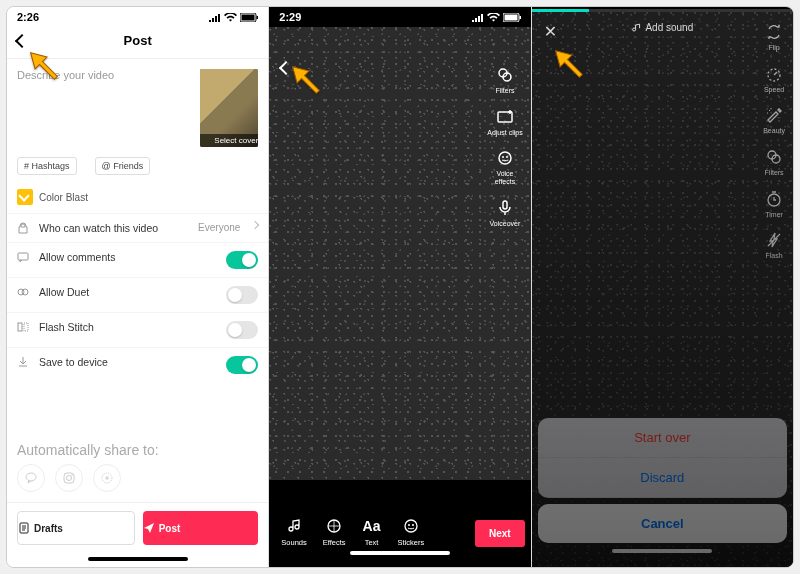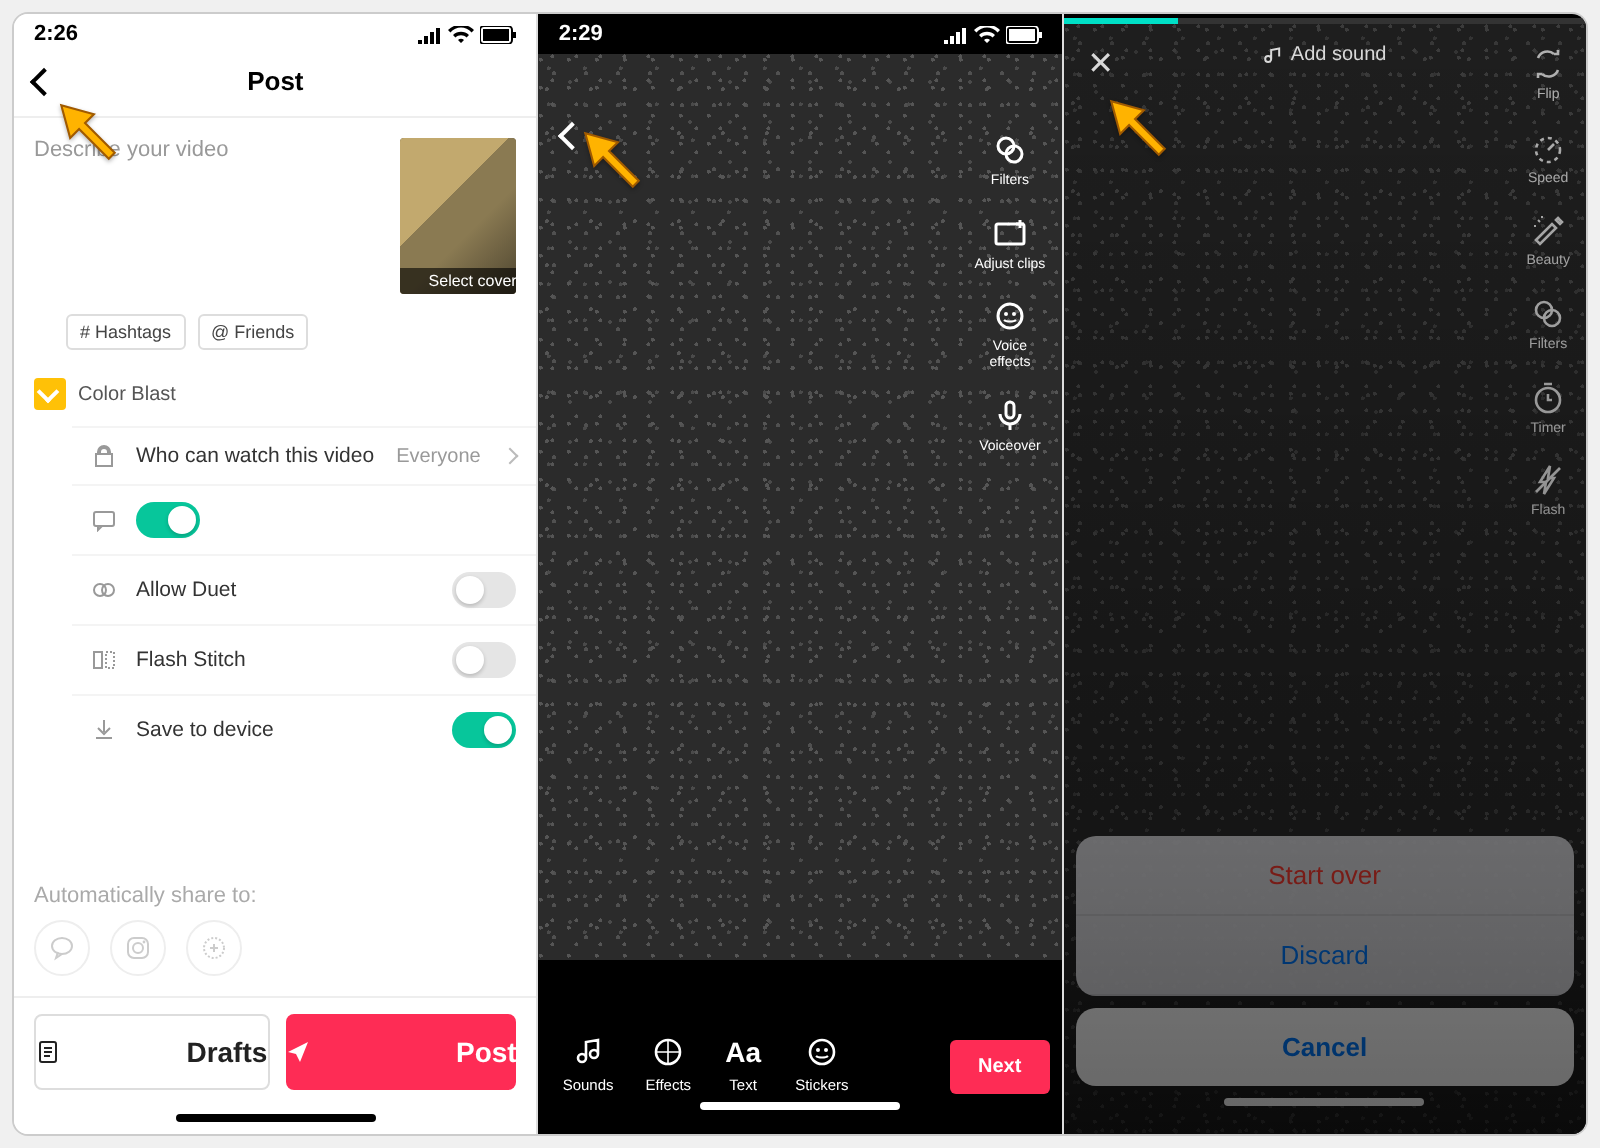--- a/index.html
+++ b/index.html
@@ -14,41 +14,41 @@
   .sig { display:flex; gap:3px; align-items:center; }
   .titlebar { display:flex; align-items:center; justify-content:center; position:relative; padding:6px 0 10px; border-bottom:1px solid #eee; }
   .titlebar .back { position:absolute; left:10px; }
   .chev { width:10px; height:10px; border-left:2px solid #000; border-bottom:2px solid #000; transform:rotate(45deg); }
   .title { font-weight:600; font-size:13px; }
   .desc-row { display:flex; padding:10px; gap:8px; }
   .desc-row .txt { flex:1; color:#999; font-size:11px; }
   .thumb { width:58px; height:78px; background:#6a5c3a; position:relative; border-radius:2px; overflow:hidden; }
   .thumb::before { content:""; position:absolute; inset:0; background:linear-gradient(135deg,#c2a96e 0%, #c2a96e 40%, #8a7a52 40%, #8a7a52 60%, #4e4530 100%); }
   .thumb .sc { position:absolute; bottom:0; left:0; right:0; background:rgba(0,0,0,.6); color:#fff; font-size:8px; text-align:right; padding:2px 0; }
-  .chips { display:flex; gap:6px; padding:0 10px 10px;margin-left:16px; }
+  .chips { display:flex; gap:18px; padding:0 10px 10px; }
   .chip { border:1px solid #ddd; border-radius:3px; padding:3px 6px; font-size:9px; color:#444; }
   .colorblast { margin:4px 10px 8px; display:flex; align-items:center; gap:6px; font-size:10px; color:#555; }
   .cb-ic { width:16px; height:16px; background:#ffc107; border-radius:2px; position:relative; }
   .cb-ic::after { content:""; position:absolute; top:3px; left:3px; width:6px; height:6px; border:2px solid #fff; border-top:none; border-right:none; transform:rotate(-45deg); }
-  .row { display:flex; align-items:center; padding:8px 10px; gap:8px; color:#333; font-size:10.5px; border-top:1px solid #f4f4f4;margin-left:29px; }
+  .row { display:flex; padding:8px 10px; gap:8px; color:#333; font-size:10.5px; border-top:1px solid #f4f4f4; }
   .row .ic { width:14px; text-align:center; color:#888; font-size:12px; }
   .row .lbl { flex:1; }
   .row .val { color:#999; font-size:10px; }
   .chevr { width:6px; height:6px; border-right:1px solid #bbb; border-top:1px solid #bbb; transform:rotate(45deg); margin-left:4px; }
   .toggle { width:32px; height:18px; border-radius:9px; position:relative; }
   .toggle.on { background:#07c69b; }
   .toggle.off { background:#e5e5e5; }
   .toggle::after { content:""; position:absolute; width:14px; height:14px; background:#fff; border-radius:50%; top:2px; box-shadow:0 1px 2px rgba(0,0,0,.2); }
   .toggle.on::after { right:2px; }
   .toggle.off::after { left:2px; }
-  .autoshare { margin-top:auto; padding:10px; color:#aaa; font-size:11px; }
+  .autoshare { margin-top:auto; padding:10px; color:#aaa; font-size:14px; }
   .share-icons { display:flex; gap:10px; margin-top:6px; }
   .sic { width:28px; height:28px; border:1px solid #eee; border-radius:50%; display:flex; align-items:center; justify-content:center; color:#bbb; font-size:12px; }
   .btnrow { display:flex; gap:8px; padding:8px 10px; border-top:1px solid #eee; }
-  .btn { flex:1; border-radius:4px; padding:10px 0; text-align:center; font-size:14px; font-weight:600; display:flex; align-items:center; justify-content:space-between; gap:4px; }
+  .btn { flex:1; border-radius:4px; padding:10px 0; text-align:center; font-size:10px; font-weight:600; display:flex; align-items:center; justify-content:flex-start; gap:4px; }
   .btn.drafts { border:1px solid #ddd; color:#222; }
   .btn.post { background:#fe2c55; color:#fff; }
   .homebar { width:100px; height:4px; background:#000; border-radius:2px; margin:4px auto 6px; }
 
   
   .arrow { position:absolute; width:42px; height:42px; z-index:50; pointer-events:none; }
   .arrow svg { width:100%; height:100%; filter:drop-shadow(0 1px 1px rgba(0,0,0,.3)); }
 
   
   .p2 { background:#000; color:#fff; display:flex; flex-direction:column; }
@@ -146,20 +146,21 @@
       <span class="val">Everyone</span>
       <div class="chevr"></div>
     </div>
     <div class="row">
       <span class="ic">
         <svg width="12" height="12" viewBox="0 0 12 12">
             <rect x="1" y="2" width="10" height="7" rx="1" fill="none" stroke="#999"></rect>
             <path d="M3 9v2l2-2" fill="none" stroke="#999"></path>
           </svg>
       </span>
+      <span class="lbl">Allow comments</span>
       <div class="toggle on"></div>
     </div>
     <div class="row">
       <span class="ic">
         <svg width="12" height="12" viewBox="0 0 12 12">
             <circle cx="4" cy="6" r="3" fill="none" stroke="#999"></circle>
             <circle cx="8" cy="6" r="3" fill="none" stroke="#999"></circle>
           </svg>
       </span>
       <span class="lbl">Allow Duet</span>

